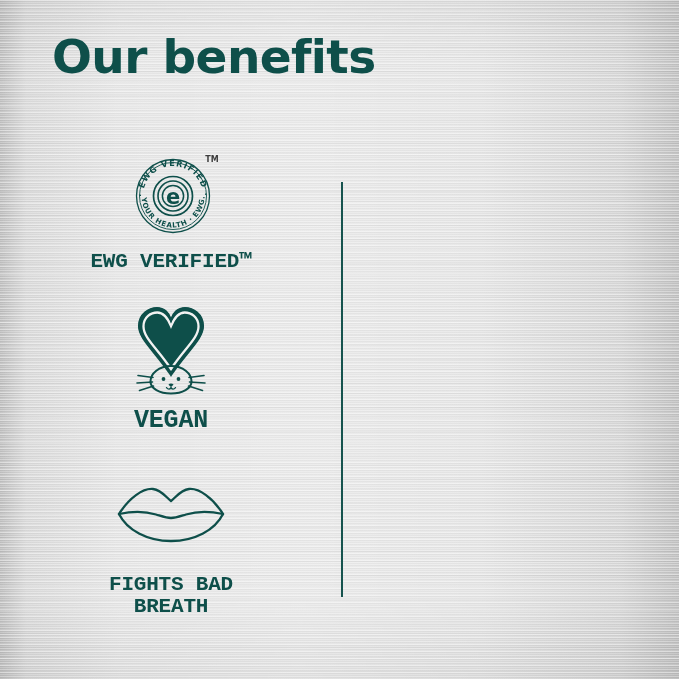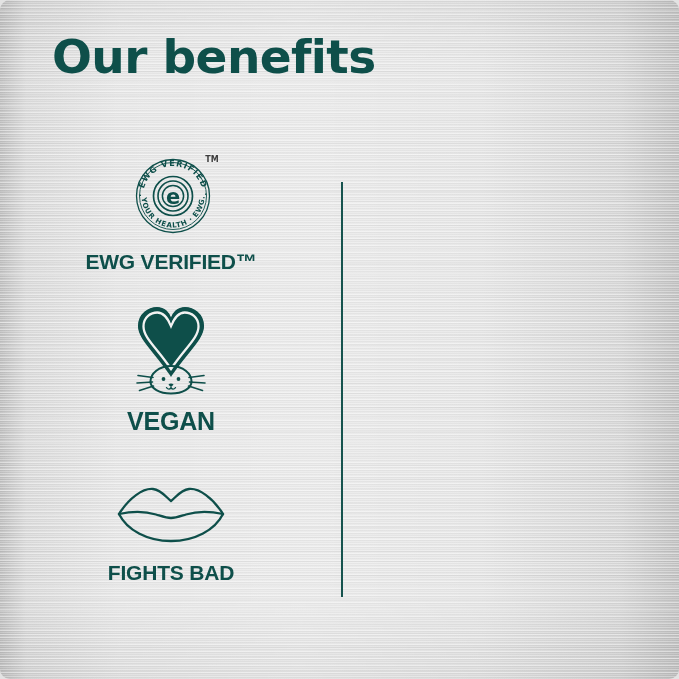--- a/index.html
+++ b/index.html
@@ -28,21 +28,20 @@
         rgba(255,255,255,0.30) 300px,
         rgba(255,255,255,0.16) 480px,
         rgba(175,175,175,0.20) 620px,
         rgba(150,150,150,0.42) 679px),
       linear-gradient(to bottom,
         rgba(190,190,190,0.30) 0px,
         rgba(255,255,255,0.10) 60px,
         rgba(255,255,255,0.10) 600px,
         rgba(185,185,185,0.28) 679px),
       #dcdcdc;
-    border-radius: 10px;
   }
 
   
   #brush-texture {
     position: absolute;
     inset: 0;
     pointer-events: none;
     background-image: repeating-linear-gradient(
       to bottom,
       rgba(255,255,255,0.55) 0px,
@@ -120,35 +119,35 @@
     text-align: center;
   }
   .benefit .icon-wrap {
     display: flex;
     align-items: center;
     justify-content: center;
   }
   .benefit .label {
     color: #0e4f4a;
     font-weight: 700;
-    font-family: Liberation Sans, sans-serif;
+    font-family: Liberation Mono, monospace;
     line-height: 1.06;
     letter-spacing: -0.2px;
     text-align: center;
   }
 
   
   #benefit-ewg    { left: 28px; top: 146px;  width: 286px; }
   #benefit-ewg .label    { font-size: 21px; margin-top: 9px; }
 
   #benefit-vegan  { left: 28px; top: 293px;  width: 286px; }
   #benefit-vegan .label  { font-size: 25px; margin-top: 11px; }
 
   #benefit-breath { left: 28px; top: 478px;  width: 286px; }
-  #benefit-breath .label { font-size: 21px; margin-top: 16px; }
+  #benefit-breath .label { font-size: 21px; margin-top: 28px; }
 
   svg { display: block; }
 </style>
 </head>
 <body>
 
 <div id="stage">
   <div id="brush-texture"></div>
   <div id="brush-texture2"></div>
 
@@ -257,20 +256,21 @@
                      C 62.5 40, 67 38.3, 73 36.5
                      C 83 33.5, 96 33, 110 36" fill="none" stroke="#0e4f4a" stroke-width="2.3" stroke-linecap="round" stroke-linejoin="round"></path>
 
             <path d="M6 36
                      C 14 52, 34 63, 58 63
                      C 82 63, 102 52, 110 36" fill="none" stroke="#0e4f4a" stroke-width="2.3" stroke-linecap="round" stroke-linejoin="round"></path>
           </svg>
         </div>
         <div class="label">
           <span>FIGHTS BAD</span><br>
+          <span>BREATH</span>
         </div>
       </div>
     </div>
 
     <div class="col col-right">
 
       
       
 
       

